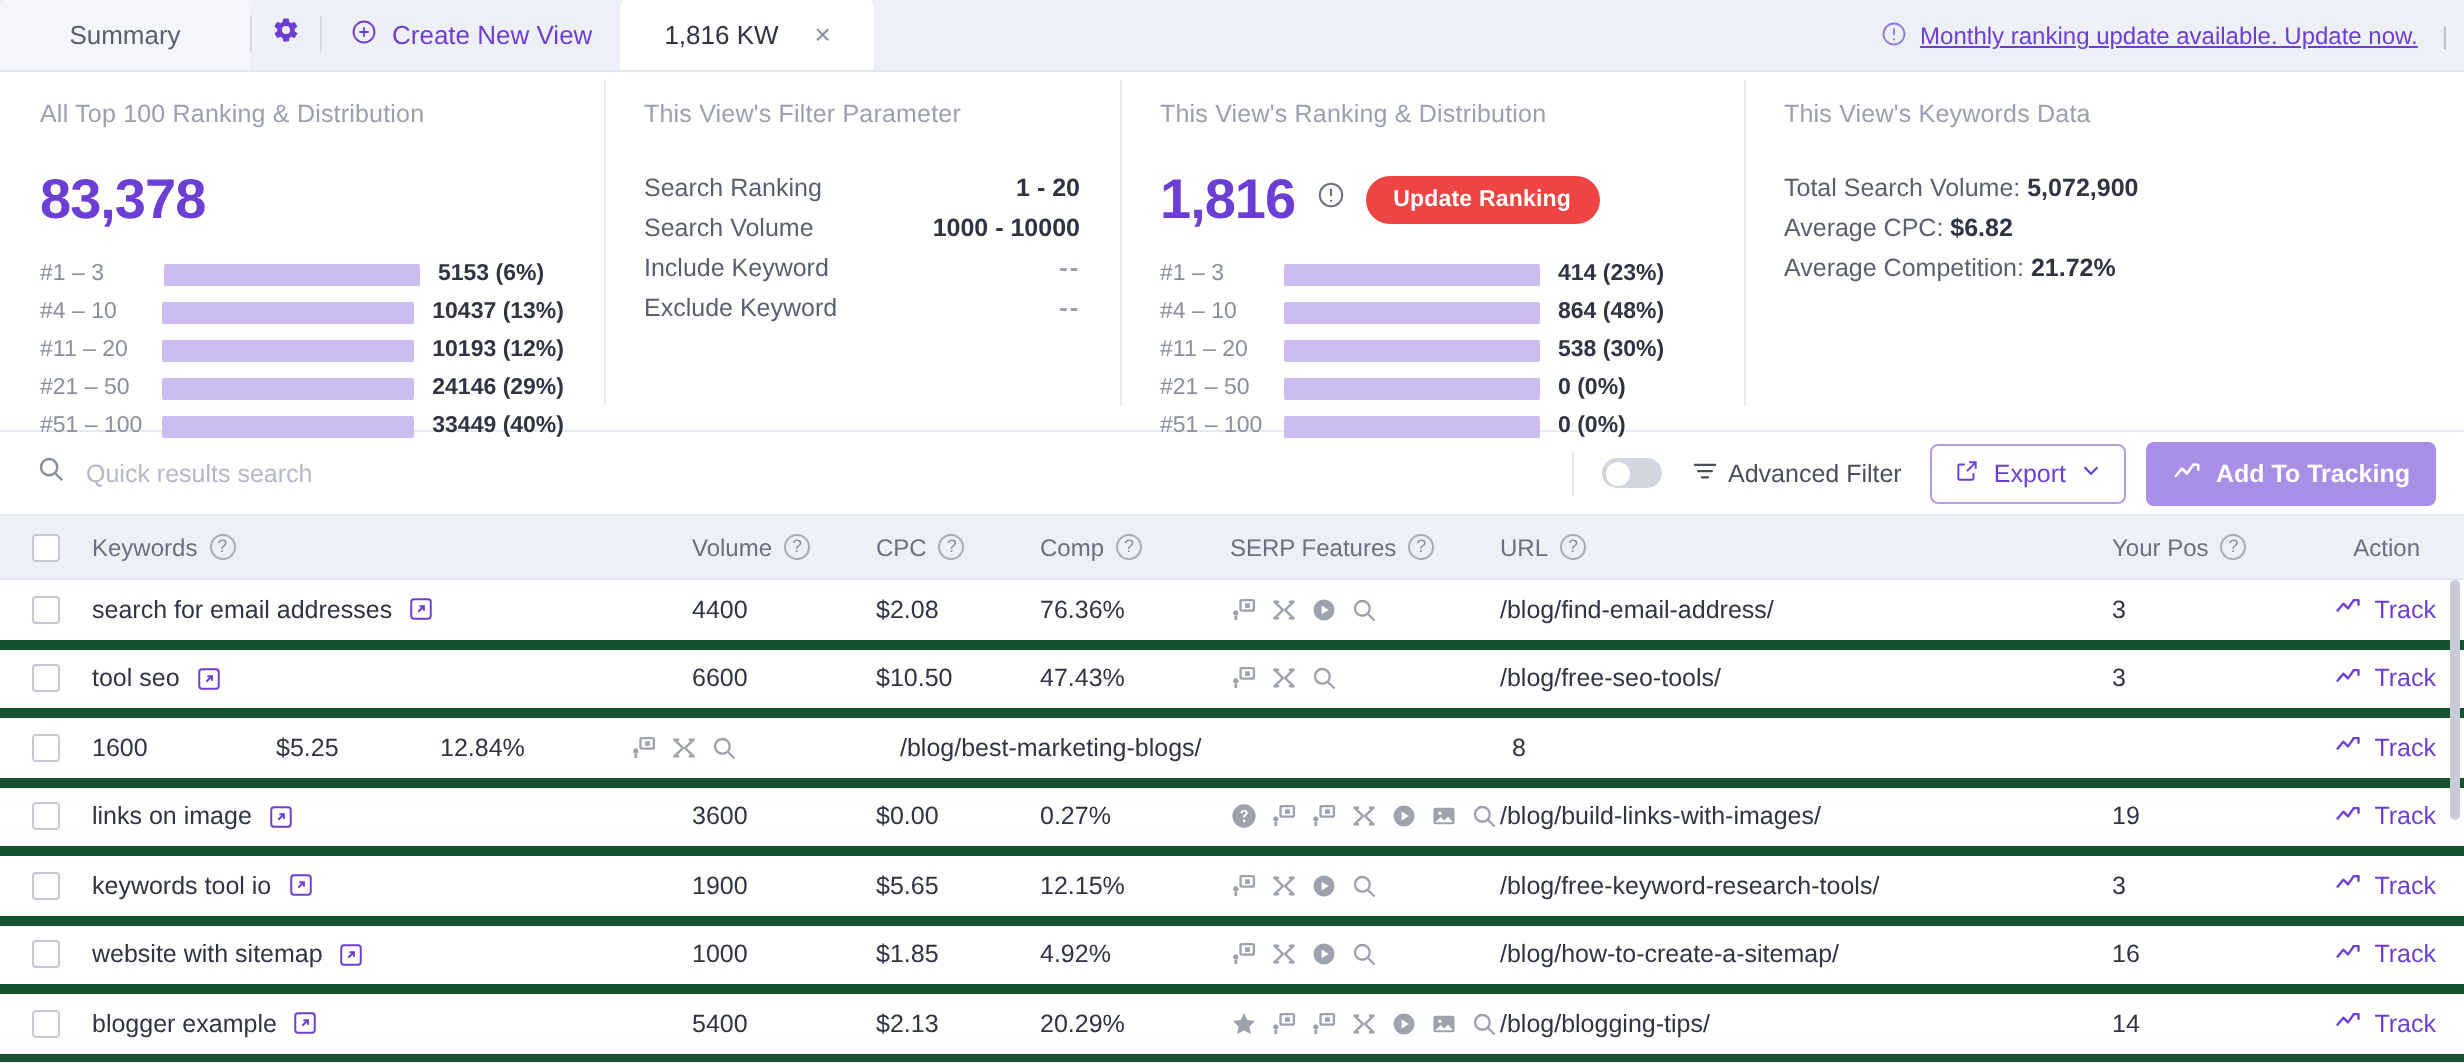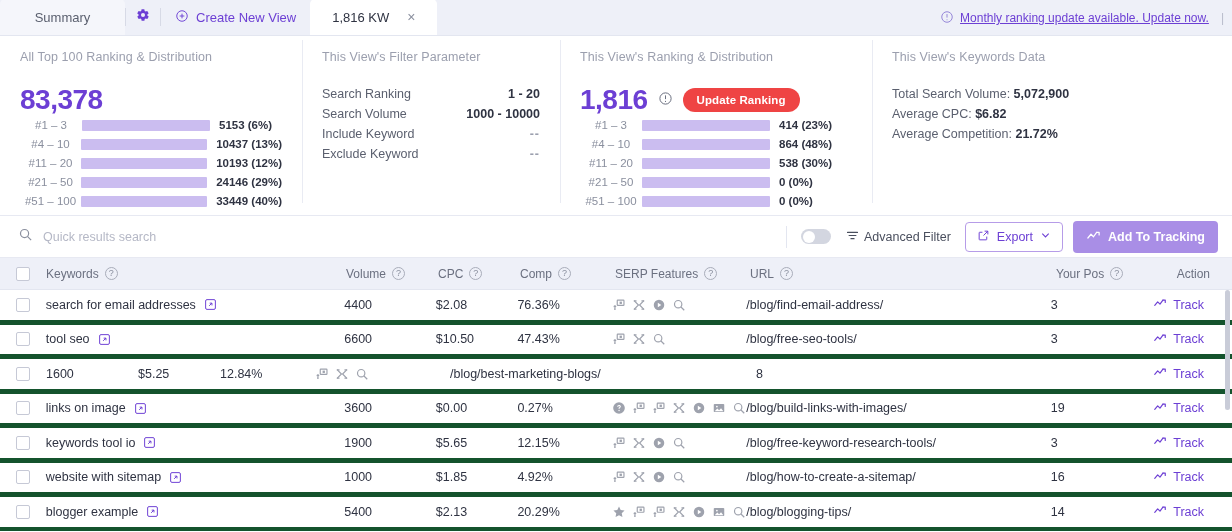--- a/index.html
+++ b/index.html
@@ -82,21 +82,21 @@
     font-size: 28px; font-weight: 700; color: #6c3fd4;
     letter-spacing: -.5px; line-height: 1.15;
   }
   .bignum-row { display: flex; align-items: center; gap: 10px; }
   .btn-update {
     background: #ef4444; color: #fff; font-size: 11.5px; font-weight: 700;
     border: none; border-radius: 13px; padding: 6px 14px; cursor: pointer;
     letter-spacing: .1px;
   }
 
-  .dist { margin-top: 0; text-align: center; }
+  .dist { margin-top: 12px; }
   .dist-row {
     display: flex; align-items: center; height: 18px; margin-bottom: 1px;
     font-size: 11.5px;
   }
   .dist-label { width: 62px; color: #8a8f9e; }
   .dist-bar {
     width: 128px; height: 11px; background: #cbbdf0; border-radius: 1px;
     overflow: hidden; margin-right: 9px;
   }
   .dist-fill { height: 100%; background: #6c2fd6; }
@@ -168,21 +168,21 @@
   }
   .c-chk   { width: 46px; display:flex; justify-content:center; }
   .c-kw    { width: 300px; display: flex; align-items: center; gap: 8px; }
   .c-vol   { width: 92px; }
   .c-cpc   { width: 82px; }
   .c-comp  { width: 95px; }
   .c-serp  { width: 135px; display: flex; align-items: center; gap: 6px; }
   .c-url   { width: 306px; }
   .c-pos   { width: 103px; }
   .c-act   { flex: 1; display:flex; align-items:center; justify-content:flex-end;
-             gap: 6px; padding-right: 28px; }
+             gap: 6px; padding-right: 14px; }
 
   .thead .c-kw, .thead .c-vol, .thead .c-cpc, .thead .c-comp,
   .thead .c-serp, .thead .c-url, .thead .c-pos, .thead .c-act {
     display: flex; align-items: center; gap: 6px;
   }
   .thead .c-act { justify-content: flex-end; padding-right: 22px; }
 
   .chk {
     width: 14px; height: 14px; border: 1px solid #c6c9d6; border-radius: 2px;
     background: #fff; cursor: pointer;

